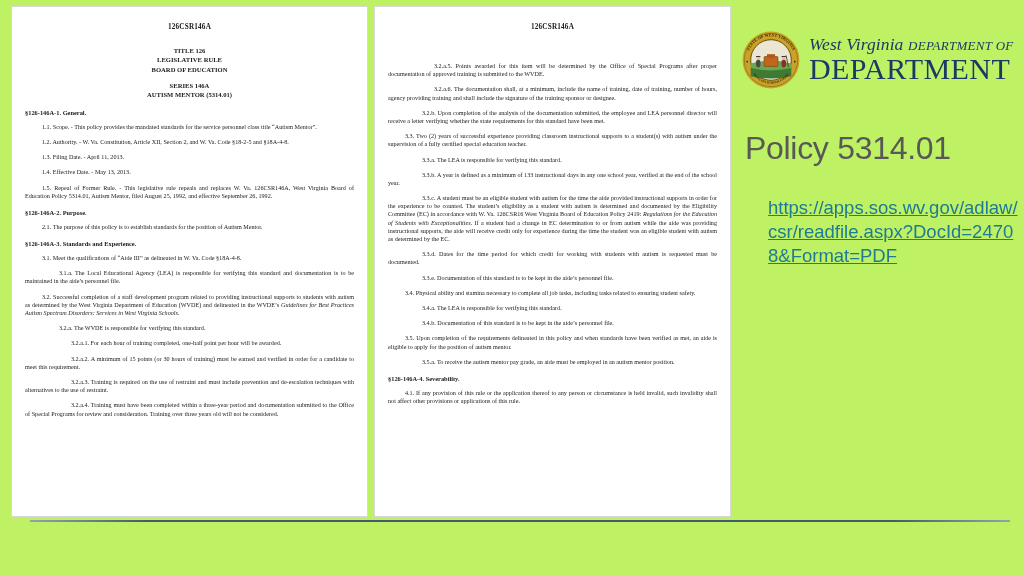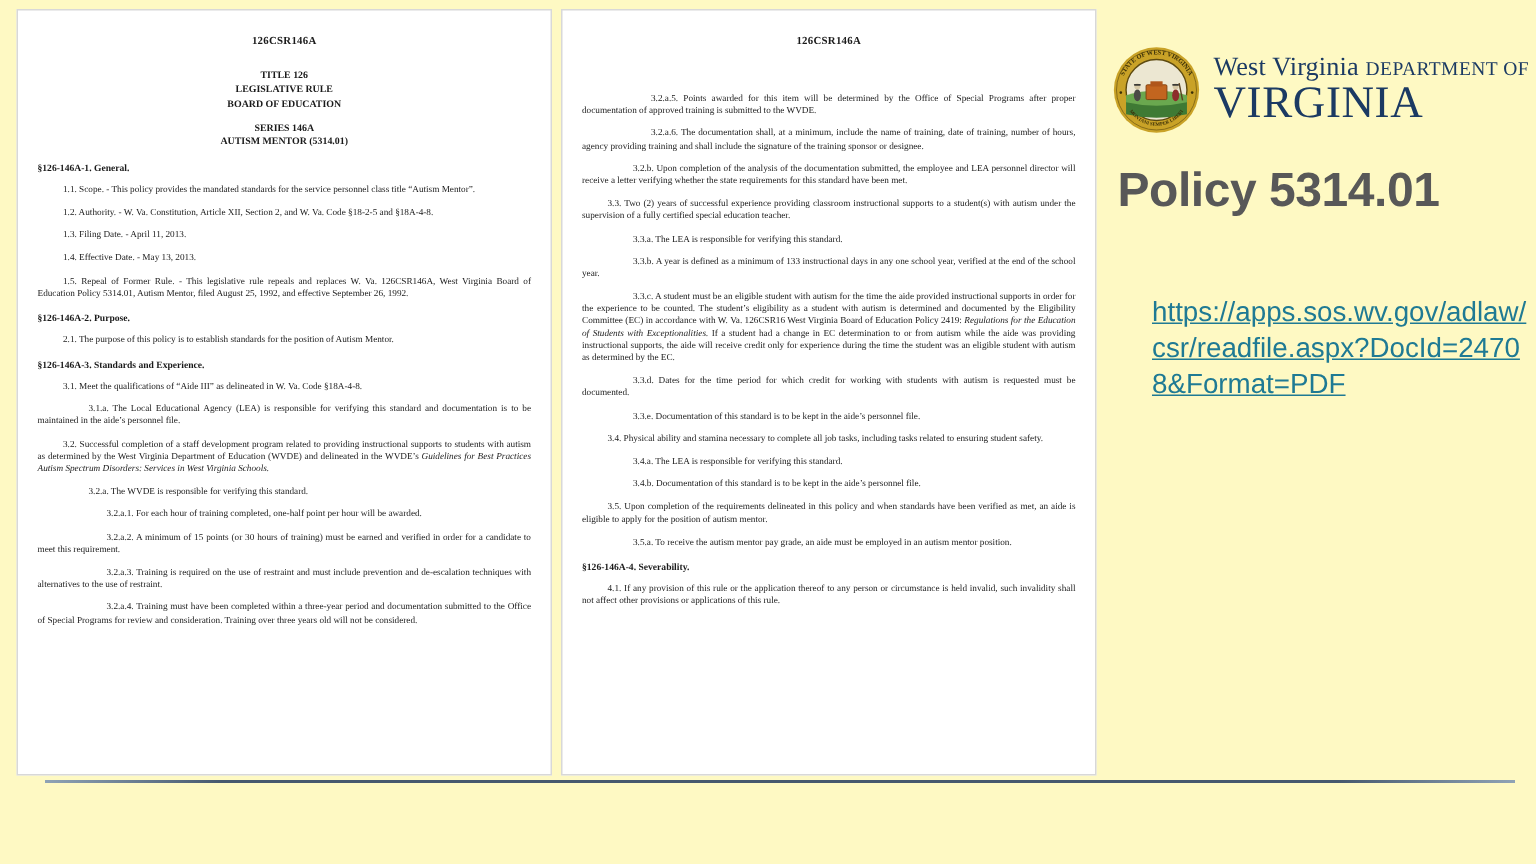--- a/index.html
+++ b/index.html
@@ -12,21 +12,21 @@
     background: #efefef;
     font-family: "Liberation Sans", sans-serif;
     overflow: hidden;
     position: relative;
   }
 
   
   .slide {
     position: absolute;
     inset: 0;
-    background: #fef9c3;
+    background: #bef264;
   }
 
   
   .page {
     position: absolute;
     top: 6px;
     background: #ffffff;
     border: 1px solid #d8d8d8;
     box-sizing: border-box;
     overflow: hidden;
@@ -104,37 +104,38 @@
 
   .wordmark {
     font-family: "Liberation Serif", serif;
     color: #1b3a63;
     line-height: 1;
     white-space: nowrap;
   }
   .wordmark .line1 {
     font-size: 17.5px;
     letter-spacing: .1px;
+    font-style: italic;
   }
   .wordmark .line1 .dept {
     font-size: 13px;
     letter-spacing: .3px;
   }
   .wordmark .line2 {
     font-size: 30px;
     letter-spacing: .4px;
     margin-top: 1px;
   }
 
   .policy-title {
     position: absolute;
     left: 9px;
-    top: 108px;
+    top: 130px;
     font-size: 32px;
-    font-weight: bold;
+    font-weight: normal;
     color: #585858;
     letter-spacing: -0.3px;
     white-space: nowrap;
   }
 
   .policy-link {
     position: absolute;
     left: 32px;
     top: 196px;
     width: 252px;
@@ -257,21 +258,21 @@
 
         <circle cx="9" cy="53" r="1.5" fill="#3a2f08"></circle>
         <circle cx="91" cy="53" r="1.5" fill="#3a2f08"></circle>
       </svg>
 
       <div class="wordmark">
         <div class="line1">
           <span>West Virginia</span>
           <span class="dept">DEPARTMENT OF</span>
         </div>
-        <div class="line2">VIRGINIA</div>
+        <div class="line2">DEPARTMENT</div>
       </div>
     </div>
 
     <div class="policy-title">Policy 5314.01</div>
 
     <a class="policy-link" href="#">https://apps.sos.wv.gov/adlaw/csr/readfile.aspx?DocId=24708&amp;Format=PDF</a>
   </div>
 
   <div class="rule"></div>
 

